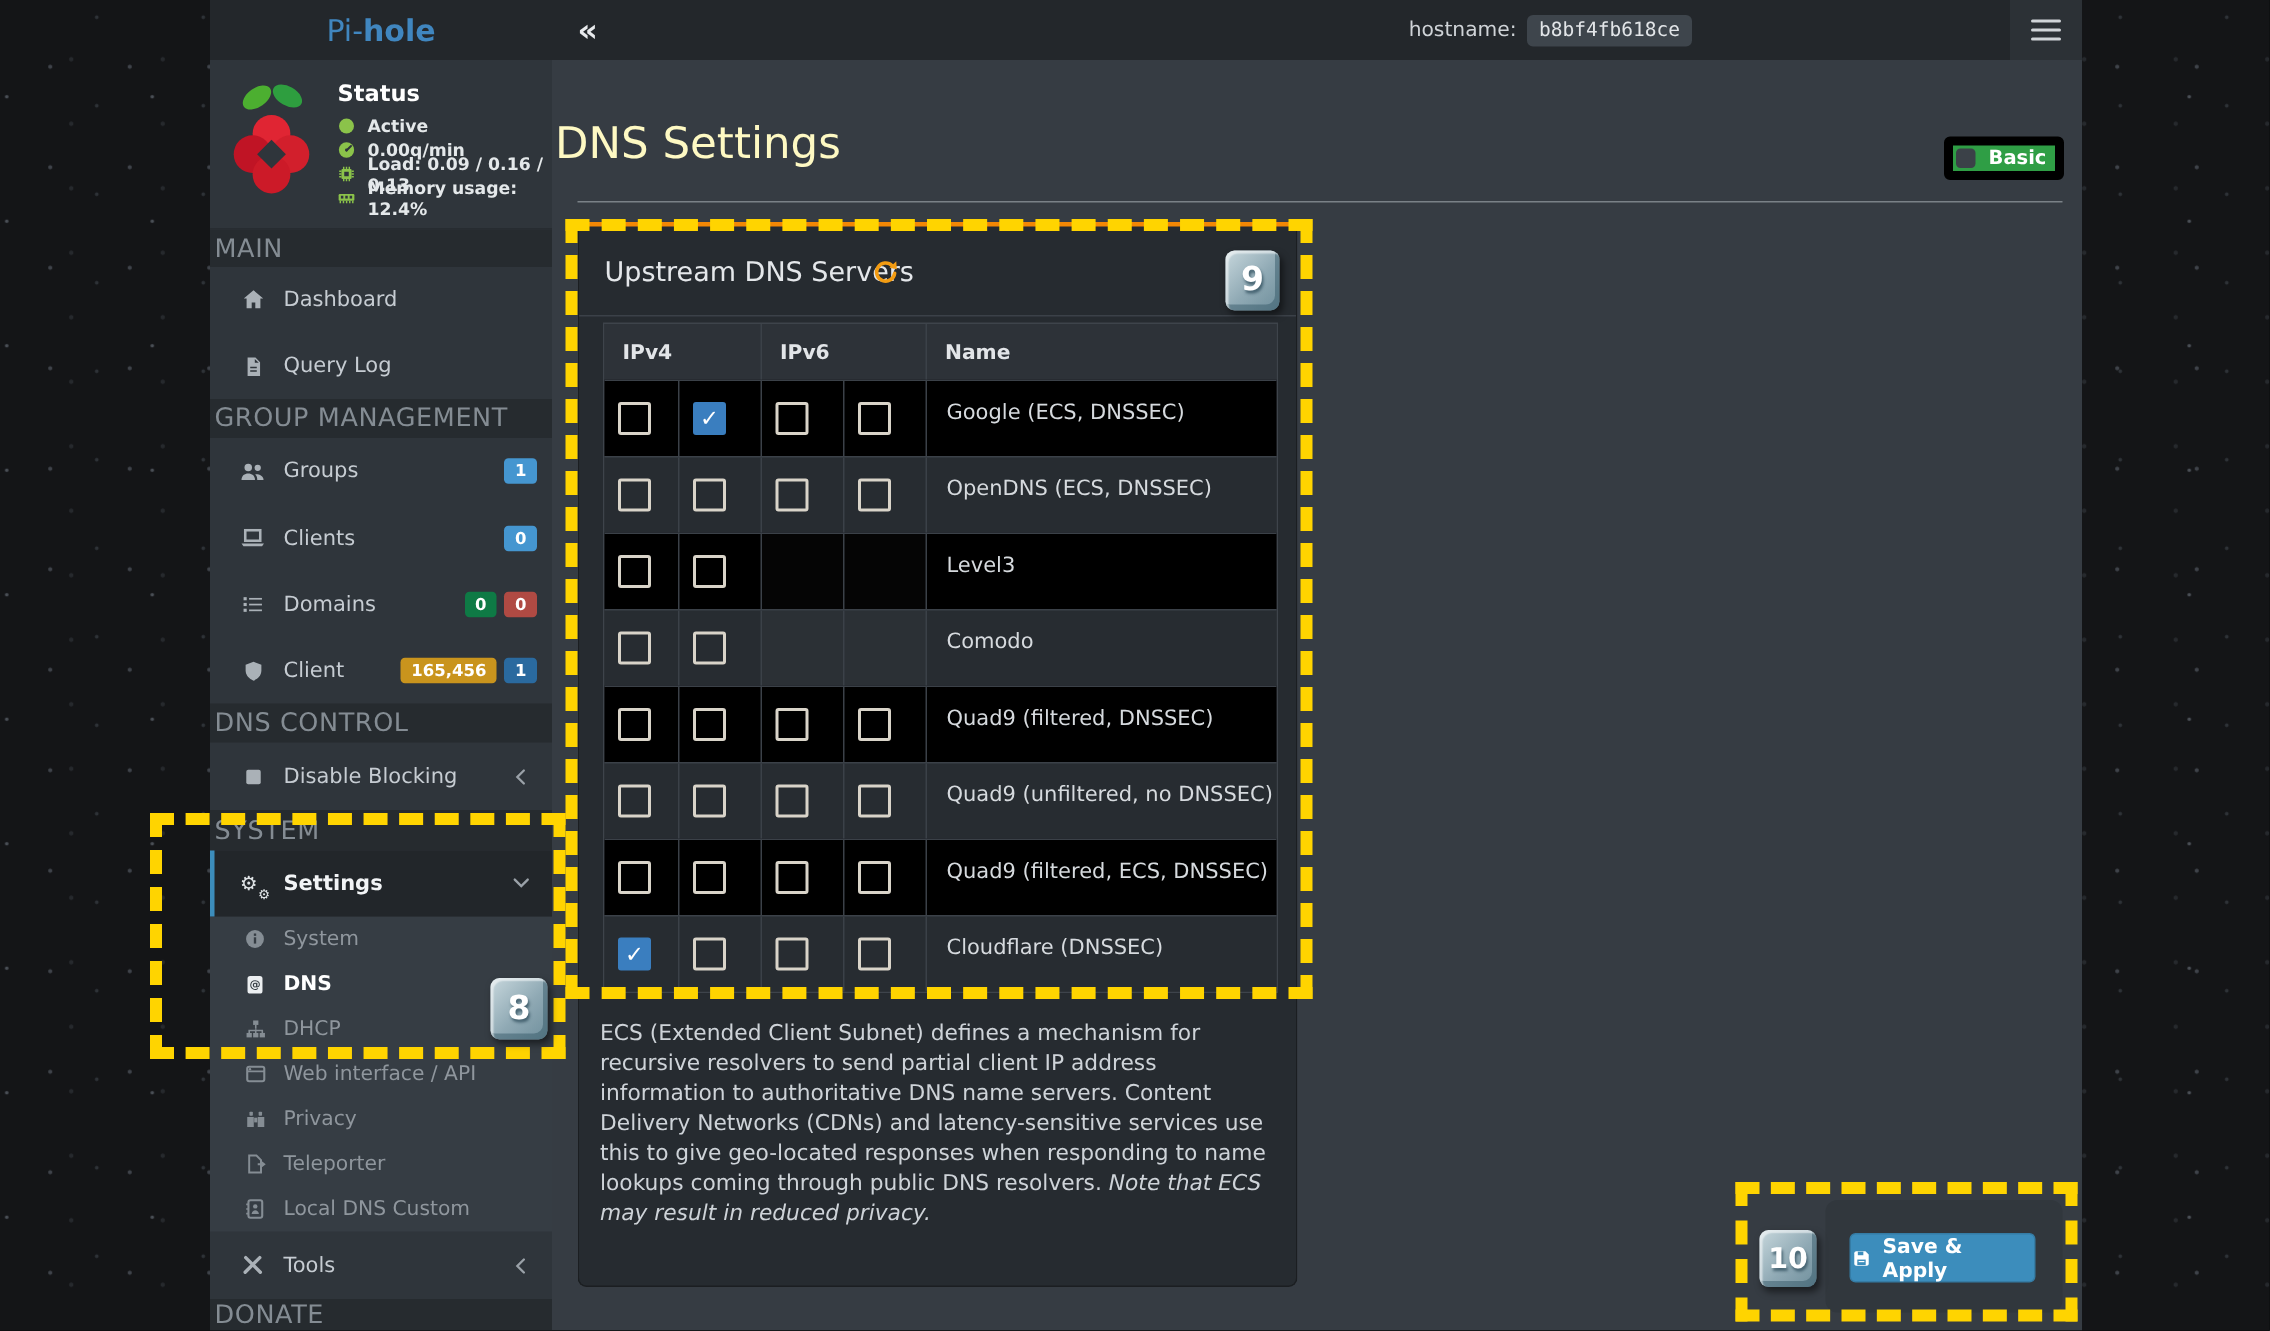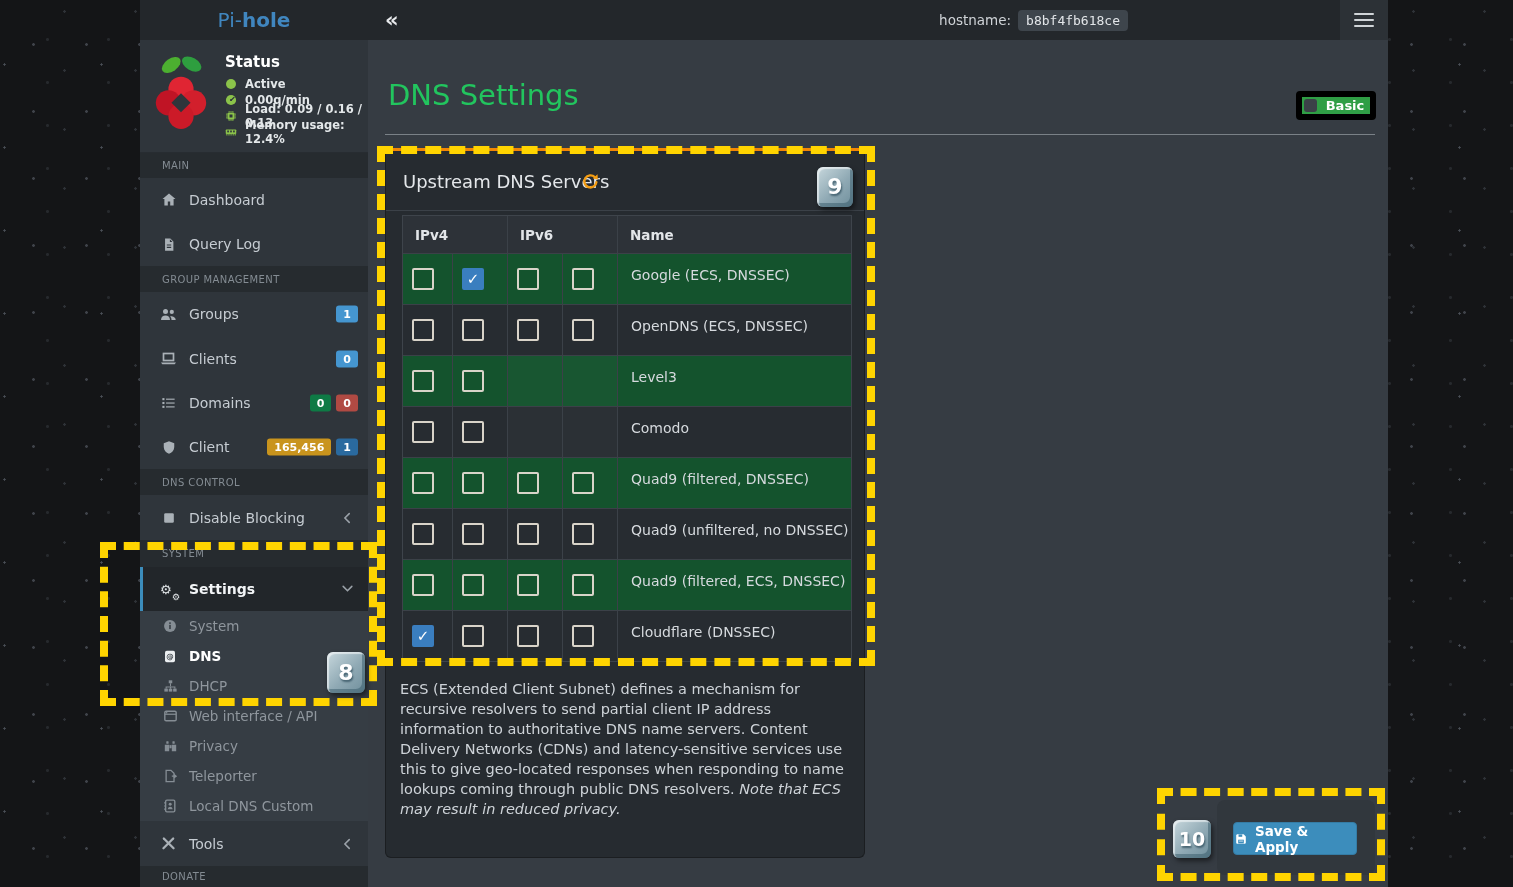--- a/index.html
+++ b/index.html
@@ -32,42 +32,42 @@
 
   
   .sidebar{position:absolute;left:0;top:40px;width:228px;height:847px;background:#2f353b;display:flex;flex-direction:column;}
   .status-panel{height:113px;position:relative;border-bottom:1px solid #272c31;}
   .status-title{position:absolute;left:85px;top:13px;color:#fff;font-weight:bold;font-size:15px;}
   .status-rows{position:absolute;left:85px;top:36px;}
   .status-row{display:flex;align-items:center;gap:8px;height:16px;color:#e4e8ea;font-size:11.5px;font-weight:bold;}
   .sicon{width:12px;height:12px;display:flex;align-items:center;justify-content:center;color:#8bc34a;flex:none;}
   .dot{width:10px;height:10px;border-radius:50%;background:#8bc34a;}
   .raspberry{position:absolute;left:10px;top:12px;}
-  .sec-header{background:#262b2f;color:#848c93;font-size:10px;letter-spacing:.4px;display:flex;align-items:center;
-    padding-left:22px;}
+  .sec-header{background:#262b2f;color:#848c93;font-size:17px;letter-spacing:.4px;display:flex;align-items:center;
+    padding-left:3px;}
   .nav-item{display:flex;align-items:center;padding-left:20px;position:relative;color:#c6ccd2;font-size:14px;cursor:pointer;}
   .nav-item .icn{width:17px;height:17px;color:#aab1b7;margin-right:12px;display:flex;align-items:center;justify-content:center;flex:none;}
   .nav-item.active{background:#22262a;border-left:3px solid #3c8dbc;padding-left:17px;color:#f2f4f6;font-weight:bold;}
   .nav-item.active .icn{color:#e0e4e7;}
   .chev{position:absolute;right:14px;top:50%;transform:translateY(-50%);color:#9aa1a8;}
   .badges{position:absolute;right:10px;top:50%;transform:translateY(-50%);display:flex;gap:5px;}
   .badge{font-size:11px;font-weight:bold;color:#fff;padding:2px 7px;border-radius:3px;line-height:13px;}
   .b-blue{background:#4596d0;} .b-darkblue{background:#2a6a9f;} .b-green{background:#0e7a45;}
   .b-red{background:#b04a43;} .b-orange{background:#c9941d;}
   .subnav{background:#363d44;}
   .sub-item{display:flex;align-items:center;height:30px;padding-left:22px;color:#8f969d;font-size:13.5px;cursor:pointer;}
   .sub-item .icn{width:16px;height:16px;color:#858d94;margin-right:11px;display:flex;align-items:center;justify-content:center;flex:none;}
   .sub-item.active{color:#fff;font-weight:bold;}
   .sub-item.active .icn{color:#eceff1;}
   .gearwrap{position:relative;width:17px;height:17px;font-size:13px;line-height:17px;}
   .gearwrap .g2{position:absolute;right:-3px;bottom:-4px;font-size:9px;line-height:9px;}
 
   
   .main{position:absolute;left:228px;top:40px;width:1020px;height:847px;background:#363c43;}
-  .page-title{position:absolute;left:20px;top:38px;font-size:29px;color:#22c55e;}
+  .page-title{position:absolute;left:2px;top:38px;font-size:29px;color:#fef9c3;}
   .title-divider{position:absolute;left:17px;top:94px;width:990px;height:1px;background:#7a8187;}
   .mode-toggle{position:absolute;left:928px;top:51px;width:80px;height:29px;background:#2f9e45;border:6px solid #000000;
     border-radius:4px;cursor:pointer;}
   .mode-knob{position:absolute;left:2px;top:2px;bottom:2px;width:13px;background:#3b4148;border-radius:3px;}
   .mode-label{position:absolute;left:18px;right:0;top:0;bottom:0;display:flex;align-items:center;justify-content:center;
     color:#fff;font-weight:bold;font-size:13px;}
 
   
   .card{position:absolute;left:17px;top:108px;width:480px;height:710px;background:#262b30;border:1px solid #1b1e21;
     border-top:3px solid #f28705;border-radius:6px;}
@@ -78,21 +78,21 @@
     background:linear-gradient(135deg,#c8d8dd,#8fa9b4 55%,#6f8f9c);
     box-shadow:inset 2px 2px 1px rgba(255,255,255,.55),inset -3px -4px 0 rgba(47,82,97,.45),2px 3px 5px rgba(0,0,0,.5);
     color:#fff;text-align:center;text-shadow:1px 2px 2px rgba(50,80,95,.8);font-weight:bold;}
 
   .table{position:absolute;left:16px;top:64px;width:450px;border:1px solid #3e444b;}
   .t-head{display:grid;grid-template-columns:105px 110px 1fr;height:37px;background:#2d3238;}
   .t-head>div{display:flex;align-items:center;padding-left:12px;font-size:13.5px;font-weight:bold;color:#e2e5e8;
     border-right:1px solid #3b4148;}
   .t-head>div:last-child{border-right:none;}
   .t-row{display:grid;grid-template-columns:50px 55px 55px 55px 1fr;height:51px;border-top:1px solid #3b4148;}
-  .t-row.odd{background:#14532d;} .t-row.even{background:#272c31;}
+  .t-row.odd{background:#000000;} .t-row.even{background:#272c31;}
   .t-cell{border-right:1px solid #3b4148;display:flex;align-items:center;padding-left:9px;}
   .t-cell:last-child{border-right:none;}
   .t-cell.empty{background:rgba(255,255,255,.02);}
   .name-cell{padding-left:13px;color:#d6dade;font-size:14px;align-items:flex-start;padding-top:13px;}
   .cb{width:22px;height:22px;border:2px solid #d9d4c9;border-radius:2px;background:transparent;cursor:pointer;
     display:flex;align-items:center;justify-content:center;}
   .cb[data-checked="true"]{background:#3a7ebf;border-color:#3a7ebf;}
   .cb[data-checked="true"]::after{content:"✓";color:#fff;font-size:15px;font-weight:bold;line-height:1;}
 
   .ecs{position:absolute;left:14px;top:528px;width:454px;color:#ced3d8;font-size:14.5px;line-height:20px;}

